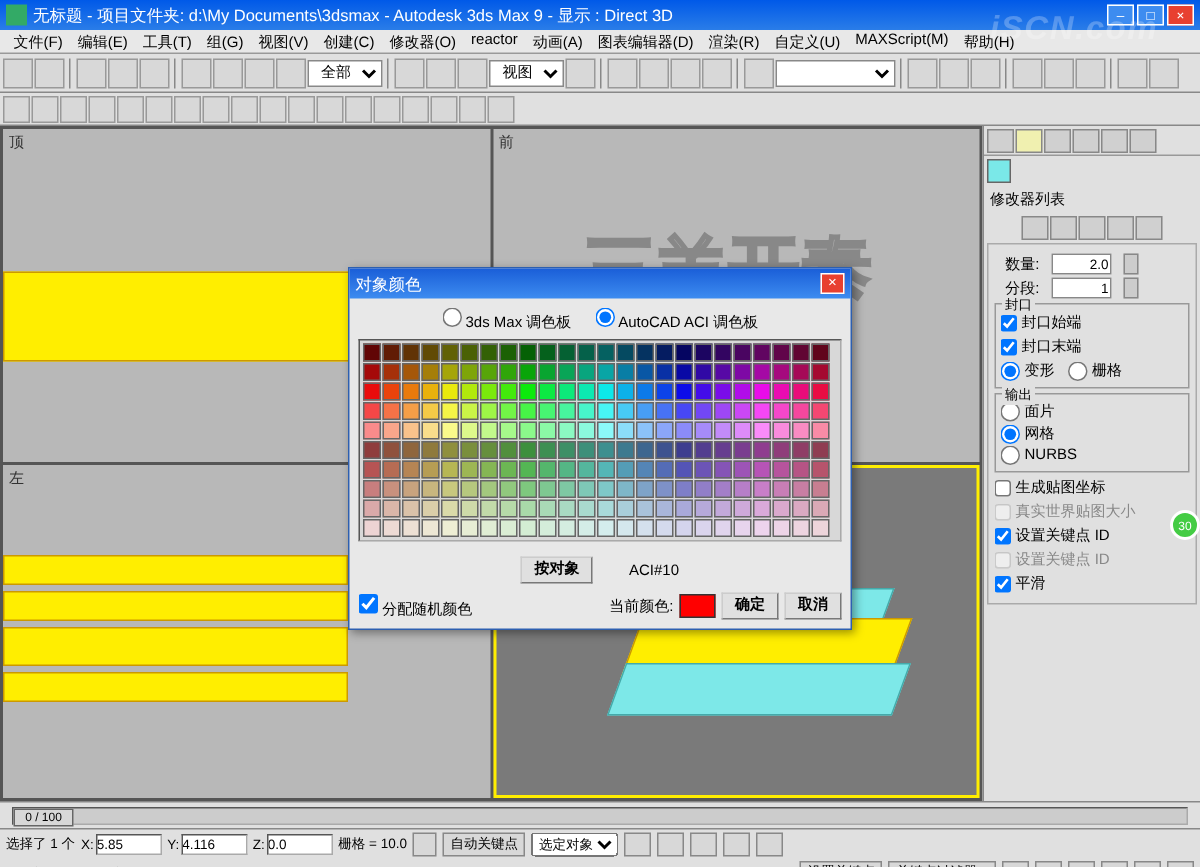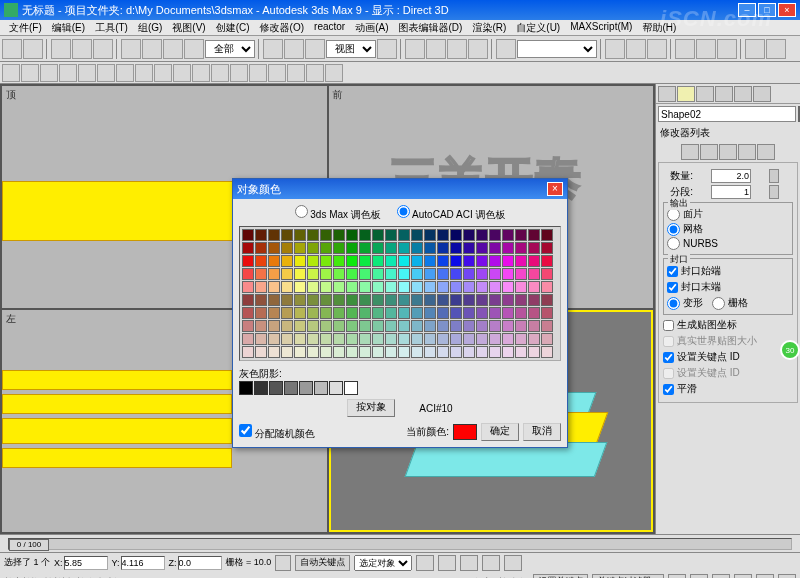--- a/index.html
+++ b/index.html
@@ -37,21 +37,21 @@
 .sidepanel .obj-name input { flex: 1; height: 16px; font-size: 10px; border: 1px solid #888; padding: 0 2px; }
 .sidepanel .obj-name .color { width: 16px; height: 16px; background: #7ae8e8; border: 1px solid #666; cursor: pointer; }
 .sidepanel .modlist-label { padding: 2px 4px; }
 .sidepanel .modlist { margin: 2px; border: 1px inset #aaa; background: #fff; height: 72px; }
 .sidepanel .modlist div { padding: 1px 4px; font-size: 10px; }
 .sidepanel .modlist .sel { background: #b0b0b0; }
 .sidepanel .modbtns { display: flex; gap: 1px; padding: 2px; justify-content: center; }
 .sidepanel .modbtns div { width: 18px; height: 16px; background: #d0d0d0; border: 1px solid #888; cursor: pointer; }
 .sidepanel .rollout-header { background: #c8c8c8; border: 1px solid #888; margin: 4px 2px 0 2px; padding: 2px; text-align: center; }
 .sidepanel .rollout { margin: 0 2px; padding: 4px; border: 1px solid #aaa; background: #e0e0e0; }
-.sidepanel .param-row { display: flex; margin: 2px 0; gap: 18px; }
+.sidepanel .param-row { display: flex; margin: 2px 0; gap: 8px; }
 .sidepanel .param-row label { flex: 0 0 30px; text-align: right; }
 .sidepanel .param-row input { width: 40px; height: 14px; font-size: 9px; border: 1px solid #888; text-align: right; padding-right: 1px; }
 .sidepanel .spinner { width: 10px; height: 14px; background: #ccc; border: 1px solid #888; cursor: pointer; }
 .sidepanel .group { border: 1px solid #999; margin: 3px 0; padding: 3px; position: relative; }
 .sidepanel .group-title { position: absolute; top: -6px; left: 4px; background: #e0e0e0; padding: 0 2px; font-size: 9px; }
 .sidepanel .chk { display: flex; align-items: center; gap: 3px; margin: 2px 0; }
 .sidepanel .chk input { width: 11px; height: 11px; }
 .sidepanel .radio { display: flex; align-items: center; gap: 3px; margin: 1px 0; }
 
 .timeline { height: 18px; background: #e0e0e0; border-top: 1px solid #888; display: flex; align-items: center; font-size: 9px; padding: 0 4px; }
@@ -71,21 +71,21 @@
 .dialog .dlg-title { height: 20px; background: linear-gradient(#1a5ed8,#3d8cf0); color: #fff; display: flex; align-items: center; padding: 0 4px; font-size: 11px; }
 .dialog .dlg-title span { flex: 1; }
 .dialog .dlg-title .x { width: 16px; height: 14px; background: #e84030; color: #fff; text-align: center; font-size: 10px; line-height: 12px; border: 1px solid #fff; cursor: pointer; }
 .dialog .dlg-body { padding: 6px; font-size: 10px; }
 .dialog .palette-sel { display: flex; justify-content: center; gap: 16px; margin-bottom: 4px; }
 .dialog .palette { display: grid; grid-template-columns: repeat(24, 12px); grid-auto-rows: 12px; gap: 1px; border: 1px inset #aaa; padding: 2px; background: #d8d8d8; }
 .dialog .palette div { border: 1px solid #666; cursor: pointer; }
 .dialog .bottom-row { display: flex; align-items: center; margin-top: 6px; gap: 4px; }
 .dialog .swatches { display: flex; gap: 1px; }
 .dialog .swatches div { width: 14px; height: 14px; border: 1px solid #333; cursor: pointer; }
-.dialog .btn { height: 18px; padding: 0 8px; background: #e0e0e0; border: 1px outset #ccc; cursor: pointer; }
+.dialog .btn { height: 18px; padding: 0 8px; background: #e0e0e0; border: 1px outset #ccc; cursor: pointer; font-weight: bold; }
 .dialog .cur-color { width: 24px; height: 16px; border: 1px solid #333; }
 
 .watermark { position: absolute; top: 6px; right: 28px; color: rgba(255,255,255,.25); font-size: 22px; font-weight: bold; font-style: italic; z-index: 200; pointer-events: none; letter-spacing: 1px; }
 .green-badge { position: absolute; right: 0; top: 340px; width: 20px; height: 20px; border-radius: 50%; background: #4c4; border: 2px solid #fff; z-index: 150; font-size: 8px; color: #fff; text-align: center; line-height: 18px; }
 </style>
 </head>
 <body>
 
 <div class="titlebar">
   <div class="icon"></div>
@@ -204,21 +204,20 @@
   <div class="sidepanel">
     <div class="tabs">
       <div class="tab"></div>
       <div class="tab" style="background:#f0f0b0"></div>
       <div class="tab"></div>
       <div class="tab"></div>
       <div class="tab"></div>
       <div class="tab"></div>
     </div>
     <div class="obj-name">
-      <input value="Shape02" style="">
       <div class="color"></div>
     </div>
     <div class="modlist-label">修改器列表</div>
     <div class="modbtns">
       <div></div>
       <div></div>
       <div></div>
       <div></div>
       <div></div>
     </div>
@@ -226,51 +225,51 @@
     <div class="rollout">
       <div class="param-row">
         <label>数量:</label>
         <input value="2.0" style="">
         <div class="spinner"></div>
       </div>
       <div class="param-row">
         <label>分段:</label>
         <input value="1" style="">
         <div class="spinner"></div>
-      </div>
-      <div class="group">
-        <div class="group-title">输出</div>
-        <div class="radio">
-            <input type="radio" style="">
-            <span>面片</span>
-          </div>
-        <div class="radio">
-            <input type="radio" checked="" style="">
-            <span>网格</span>
-          </div>
-        <div class="radio">
-            <input type="radio" style="">
-            <span>NURBS</span>
-          </div>
       </div>
       <div class="group">
         <div class="group-title">封口</div>
         <div class="chk">
             <input type="checkbox" checked="" style="">
             <span>封口始端</span>
           </div>
         <div class="chk">
             <input type="checkbox" checked="" style="">
             <span>封口末端</span>
           </div>
         <div class="radio">
             <input type="radio" checked="" style="">
             <span>变形</span>
           <input type="radio" style="margin-left: 6px;">
             <span>栅格</span>
+          </div>
+      </div>
+      <div class="group">
+        <div class="group-title">输出</div>
+        <div class="radio">
+            <input type="radio" style="">
+            <span>面片</span>
+          </div>
+        <div class="radio">
+            <input type="radio" checked="" style="">
+            <span>网格</span>
+          </div>
+        <div class="radio">
+            <input type="radio" style="">
+            <span>NURBS</span>
           </div>
       </div>
       <div class="chk">
           <input type="checkbox" style="">
           <span>生成贴图坐标</span>
         </div>
       <div class="chk" style="color:#888">
           <input type="checkbox" disabled="" style="">
           <span>真实世界贴图大小</span>
         </div>
@@ -572,33 +571,20 @@
         <div style="background: rgb(212, 212, 237);"></div>
         <div style="background: rgb(218, 212, 237);"></div>
         <div style="background: rgb(224, 212, 237);"></div>
         <div style="background: rgb(231, 212, 237);"></div>
         <div style="background: rgb(237, 212, 237);"></div>
         <div style="background: rgb(237, 212, 231);"></div>
         <div style="background: rgb(237, 212, 224);"></div>
         <div style="background: rgb(237, 212, 218);"></div>
       </div>
     <div style="display:flex;margin-top:6px;gap:20px">
-      <div>
-        <div>灰色阴影:</div>
-        <div class="swatches" id="gray-sw">
-            <div style="background: rgb(0, 0, 0);"></div>
-            <div style="background: rgb(51, 51, 51);"></div>
-            <div style="background: rgb(85, 85, 85);"></div>
-            <div style="background: rgb(119, 119, 119);"></div>
-            <div style="background: rgb(153, 153, 153);"></div>
-            <div style="background: rgb(187, 187, 187);"></div>
-            <div style="background: rgb(221, 221, 221);"></div>
-            <div style="background: rgb(255, 255, 255);"></div>
-          </div>
-      </div>
     </div>
     <div class="bottom-row" style="justify-content:center;margin-top:4px">
       <div class="btn">按对象</div>
       <span style="margin-left:20px">ACI#10</span>
     </div>
     <div class="bottom-row">
       <label class="chk"><input type="checkbox" checked="" style=""> <span>分配随机颜色</span></label>
       <span style="margin-left:auto">当前颜色:</span>
       <div class="cur-color" id="cur-color" style="background: rgb(255, 0, 0);"></div>
       <div class="btn">确定</div>

